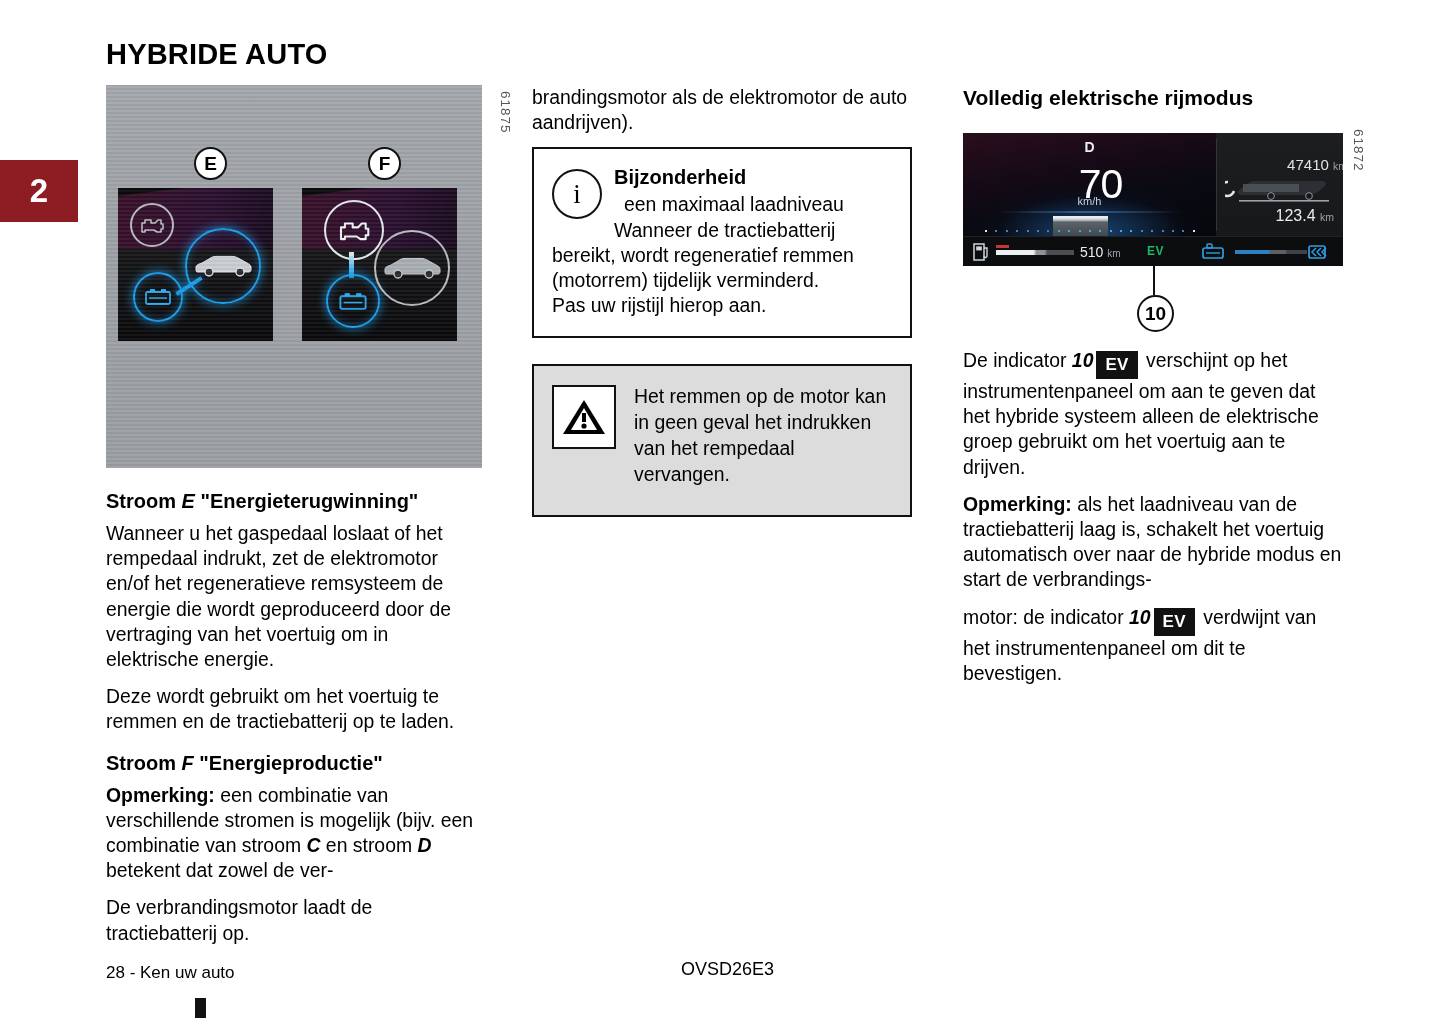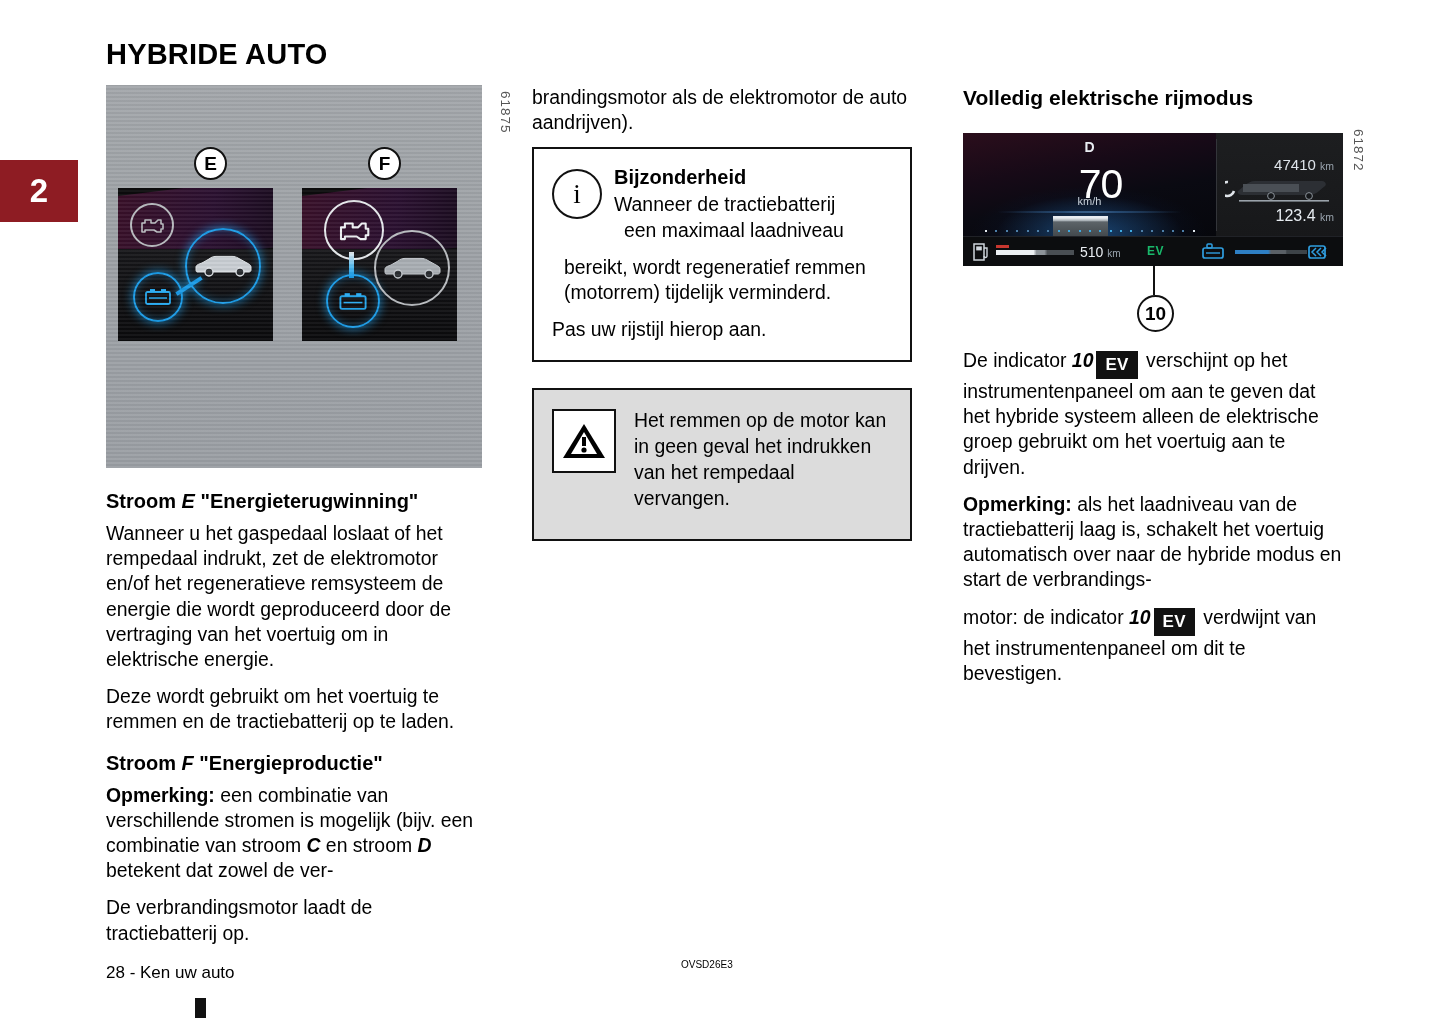--- a/index.html
+++ b/index.html
@@ -112,21 +112,21 @@
   .spd{position:absolute;left:0;top:31px;width:253px;text-align:center;color:#fff;font-size:41px;line-height:41px;font-weight:300;letter-spacing:-1px;padding-left:11px;}
   .spdu{position:absolute;left:0;top:62px;width:253px;text-align:center;color:#c9d2db;font-size:11px;}
   .glow{position:absolute;left:28px;top:78px;width:197px;height:2px;background:radial-gradient(ellipse at center,rgba(190,225,255,.95) 0%,rgba(80,150,220,.35) 40%,rgba(0,0,0,0) 75%);}
   .bargauge{position:absolute;left:90px;top:83px;width:55px;height:23px;background:linear-gradient(180deg,#e8ecef 0%,#9aa2a8 14%,#5d6469 16%,#3a4044 100%);border-top:2px solid #e9edf2;}
   .ticks{position:absolute;left:22px;top:96px;width:210px;height:4px;display:flex;justify-content:space-between;align-items:center;}
   .ticks i{width:2px;height:2px;background:#4d7fa8;display:block;}
   .ticks i.on{background:#3fa9e0;}
   .ticks i.edge{background:#e3e9ee;}
   .lblc{position:absolute;left:22px;top:105px;color:#b9c6d4;font-size:11px;}
   .lblp{position:absolute;right:22px;top:105px;color:#cfd8e2;font-size:11px;}
-  .odo{position:absolute;left:253px;top:23px;width:118px;text-align:right;color:#dde3e9;font-size:15px;}
+  .odo{position:absolute;left:253px;top:23px;width:118px;text-align:right;color:#dde3e9;font-size:15px;padding-left:13px;}
   .odo small,.trip small{font-size:10.5px;color:#9aa4ae;}
   .trip{position:absolute;left:253px;top:74px;width:118px;text-align:right;color:#e7ecf1;font-size:16px;}
   .carimg{position:absolute;left:262px;top:45px;width:110px;height:26px;}
   .botbar{position:absolute;left:0;bottom:0;width:380px;height:29px;background:#0c0d0f;border-top:1px solid #202227;}
   .evbadge{position:absolute;left:184px;top:7px;color:#19b86b;font-size:12px;font-weight:bold;letter-spacing:.5px;}
   .fuelbar{position:absolute;left:33px;top:13px;width:78px;height:5px;background:linear-gradient(90deg,#eceff2 0%,#eceff2 48%,#8d9399 52%,#8d9399 62%,#4a4f54 66%,#4a4f54 100%);}
   .fuelred{position:absolute;left:33px;top:8px;width:13px;height:3px;background:#c8372f;}
   .fueltxt{position:absolute;left:117px;top:7px;color:#e9edf2;font-size:14px;}
   .fueltxt small{font-size:10px;color:#9aa4ae;}
   .batbar{position:absolute;left:272px;top:13px;width:72px;height:4px;background:linear-gradient(90deg,#2e7fc4 0%,#2e7fc4 46%,#5a6066 50%,#5a6066 70%,#3d4348 72%,#3d4348 100%);}
@@ -166,21 +166,21 @@
   
   .evchip{
     display:inline-block;background:#111;color:#fff;
     font-size:17px;font-weight:bold;line-height:1;
     padding:5px 9px 6px 9px;vertical-align:-3px;margin:0 3px;
     letter-spacing:.3px;
   }
 
   
   .footer-left{position:absolute;left:106px;top:963px;font-size:17px;}
-  .footer-center{position:absolute;left:681px;top:959px;font-size:10px;}
+  .footer-center{position:absolute;left:681px;top:959px;font-size:18px;}
   .footer-mark{position:absolute;left:195px;top:998px;width:11px;height:20px;background:#111;}
 </style>
 </head>
 <body>
 
 <div class="page">
 
   <div class="chapter-tab">
     <span>2</span>
   </div>
@@ -284,25 +284,25 @@
 
   <div class="col col2">
 
     <p>brandingsmotor als de elektromotor de auto aandrijven).</p>
 
     <div class="box-info">
       <div class="row">
         <div class="info-i">i</div>
         <div class="tx">
           <p class="h2" style="margin:0 0 2px 0;">Bijzonderheid</p>
+          <p style="margin:0;padding-left:10px;">een maximaal laadniveau</p>
           <p style="margin:0;">Wanneer de tractiebatterij</p>
-          <p style="margin:0;padding-left:10px;">een maximaal laadniveau</p>
         </div>
       </div>
-      <p class="hang" style="margin:12px;">bereikt, wordt regeneratief remmen (motorrem) tijdelijk verminderd.</p>
+      <p class="hang" style="margin:0;">bereikt, wordt regeneratief remmen (motorrem) tijdelijk verminderd.</p>
       <p style="margin:0;">Pas uw rijstijl hierop aan.</p>
     </div>
 
     <div class="box-warn">
       <div class="row">
         <div class="tri">
           <svg width="46" height="40" viewBox="0 0 46 40">
             <path d="M23 3 L44 37 H2 Z" fill="#000"></path>
             <path d="M23 11 L36 33 H10 Z" fill="#fff"></path>
             <rect x="21" y="16" width="4" height="9" fill="#000"></rect>

